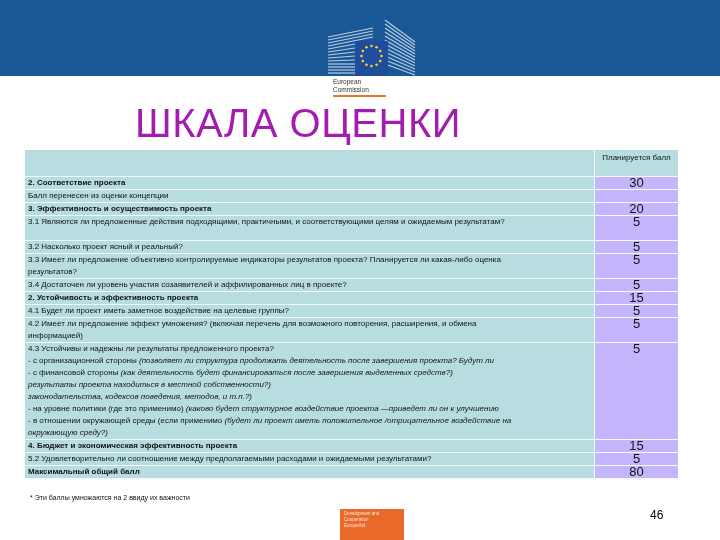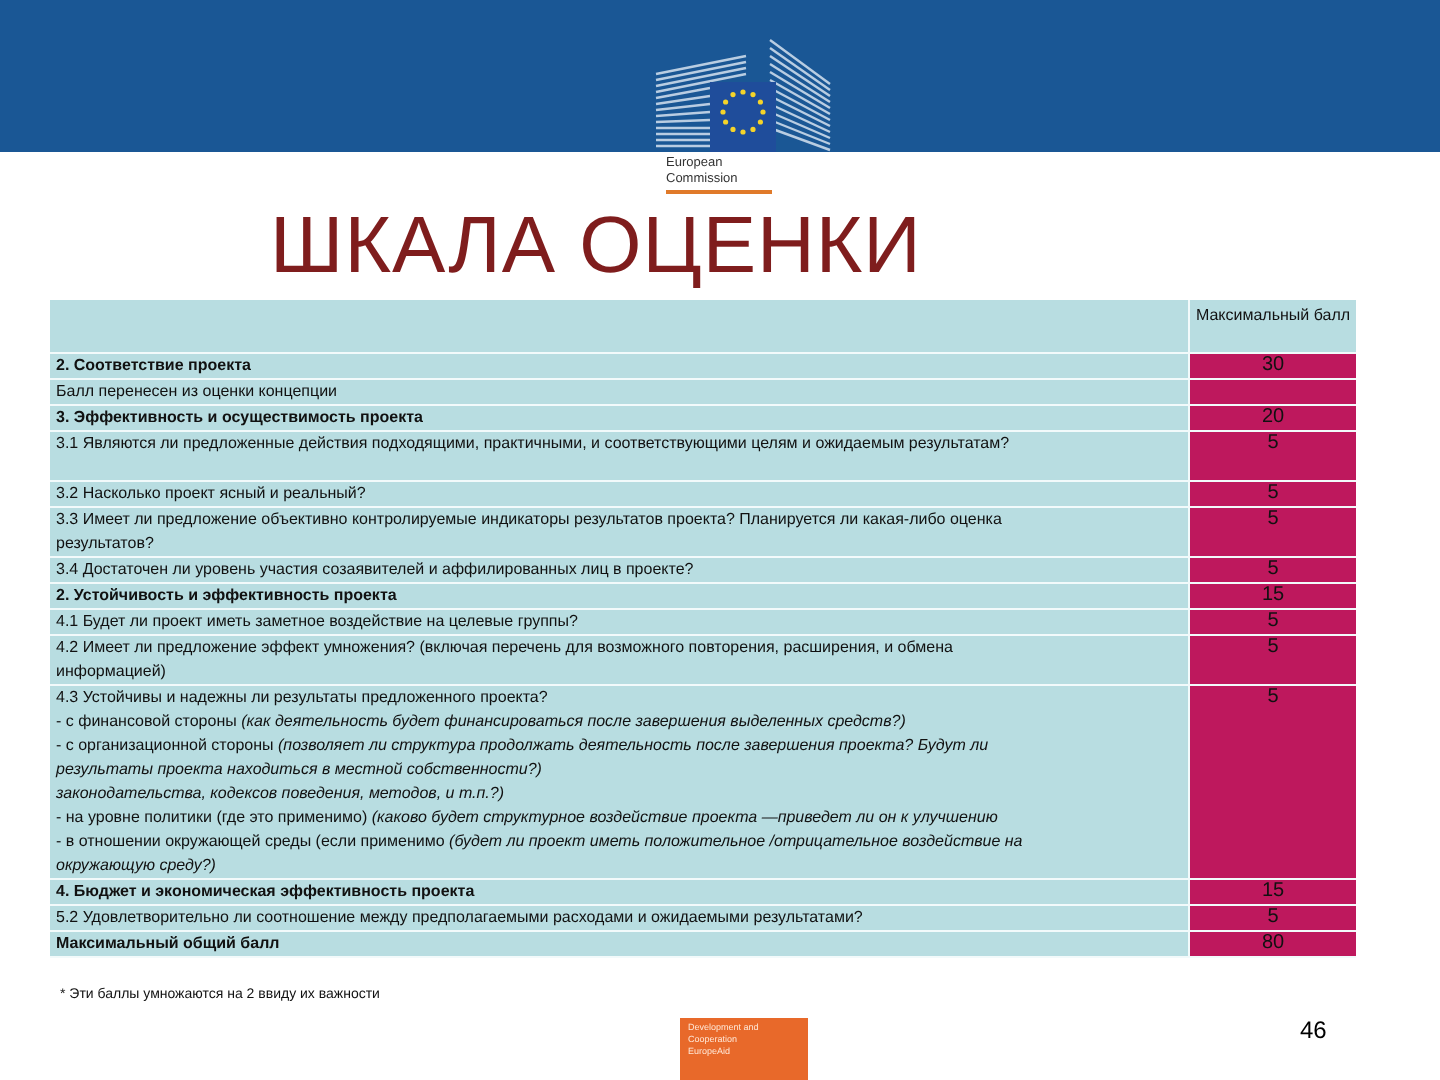--- a/index.html
+++ b/index.html
@@ -5,26 +5,26 @@
   * { box-sizing: border-box; margin: 0; padding: 0; }
   html, body { width: 720px; height: 540px; background: #ffffff; overflow: hidden; }
   body { position: relative; font-family: "Liberation Sans", sans-serif; color: #111; }
 
   .top-band { position: absolute; left: 0; top: 0; width: 720px; height: 76px; background: #1a5795; }
   .logo { position: absolute; left: 303px; top: 0; width: 114px; height: 100px; }
   .logo svg { display: block; }
   .logo-text { position: absolute; left: 333px; top: 78px; font-size: 6.5px; line-height: 8px; color: #333; }
   .logo-bar { position: absolute; left: 333px; top: 95px; width: 53px; height: 2px; background: #e07a2a; }
 
-  .title { position: absolute; left: 0; width: 596px; top: 100px; text-align: center; font-size: 40px; letter-spacing: 0.5px; color: #7f1d1d; line-height: 46px; }
+  .title { position: absolute; left: 0; width: 596px; top: 100px; text-align: center; font-size: 40px; letter-spacing: 0.5px; color: #a21caf; line-height: 46px; }
 
   .table { position: absolute; left: 25px; top: 150px; width: 653px; }
   .row { display: flex; border-bottom: 1px solid #f2fafb; }
   .cell-q { width: 569px; background: #b8dde1; font-size: 8px; line-height: 12px; padding: 0 3px; color: #111; }
-  .cell-s { width: 84px; background: #be185d; font-size: 10px; line-height: 12px; text-align: center; border-left: 1px solid #f2fafb; color: #111; }
+  .cell-s { width: 84px; background: #c4b5fd; font-size: 13px; line-height: 12px; text-align: center; border-left: 1px solid #f2fafb; color: #111; }
   .row.head .cell-q, .row.head .cell-s { padding-top: 2px; }
   .row.head .cell-s { background: #b8dde1; font-size: 8px; line-height: 11px; }
   .bold { font-weight: bold; }
   .it { font-style: italic; }
 
   .footnote { position: absolute; left: 30px; top: 494px; font-size: 7px; color: #111; }
   .badge { position: absolute; left: 340px; top: 509px; width: 64px; height: 31px; background: #e8692a; color: #ffe7d6; font-size: 4.5px; line-height: 6px; padding: 2px 4px; }
   .pagenum { position: absolute; left: 650px; top: 508px; font-size: 12px; color: #000000; }
 </style>
 </head>
@@ -87,21 +87,21 @@
   <div>European</div>
   <div>Commission</div>
 </div>
 <div class="logo-bar"></div>
 
 <h1 class="title" style="font-weight:normal;">ШКАЛА ОЦЕНКИ</h1>
 
 <div class="table" id="scoring-table">
   <div class="row head" style="height:27px;">
     <div class="cell-q"></div>
-    <div class="cell-s">Максимальный балл</div>
+    <div class="cell-s">Планируется балл</div>
   </div>
 <div class="row">
       <div class="cell-q">
         <div class="bold"><span>2. Соответствие проекта</span></div>
       </div>
       <div class="cell-s">30</div>
     </div>
     <div class="row">
       <div class="cell-q">
         <div><span>Балл перенесен из оценки концепции</span></div>
@@ -155,22 +155,22 @@
     <div class="row">
       <div class="cell-q">
         <div><span>4.2 Имеет ли предложение эффект умножения? (включая перечень для возможного повторения, расширения, и обмена</span></div>
         <div><span>информацией)</span></div>
       </div>
       <div class="cell-s">5</div>
     </div>
     <div class="row">
       <div class="cell-q">
         <div><span>4.3 Устойчивы и надежны ли результаты предложенного проекта?</span></div>
+        <div><span>- с организационной стороны </span><span class="it">(позволяет ли структура продолжать деятельность после завершения проекта? Будут ли</span></div>
         <div><span>- с финансовой стороны </span><span class="it">(как деятельность будет финансироваться после завершения выделенных средств?)</span></div>
-        <div><span>- с организационной стороны </span><span class="it">(позволяет ли структура продолжать деятельность после завершения проекта? Будут ли</span></div>
         <div><span></span><span class="it">результаты проекта находиться в местной собственности?)</span></div>
         <div><span></span><span class="it">законодательства, кодексов поведения, методов, и т.п.?)</span></div>
         <div><span>- на уровне политики (где это применимо) </span><span class="it">(каково будет структурное воздействие проекта —приведет ли он к улучшению</span></div>
         <div><span>- в отношении окружающей среды (если применимо </span><span class="it">(будет ли проект иметь положительное /отрицательное воздействие на</span></div>
         <div><span></span><span class="it">окружающую среду?)</span></div>
       </div>
       <div class="cell-s">5</div>
     </div>
     <div class="row">
       <div class="cell-q">

